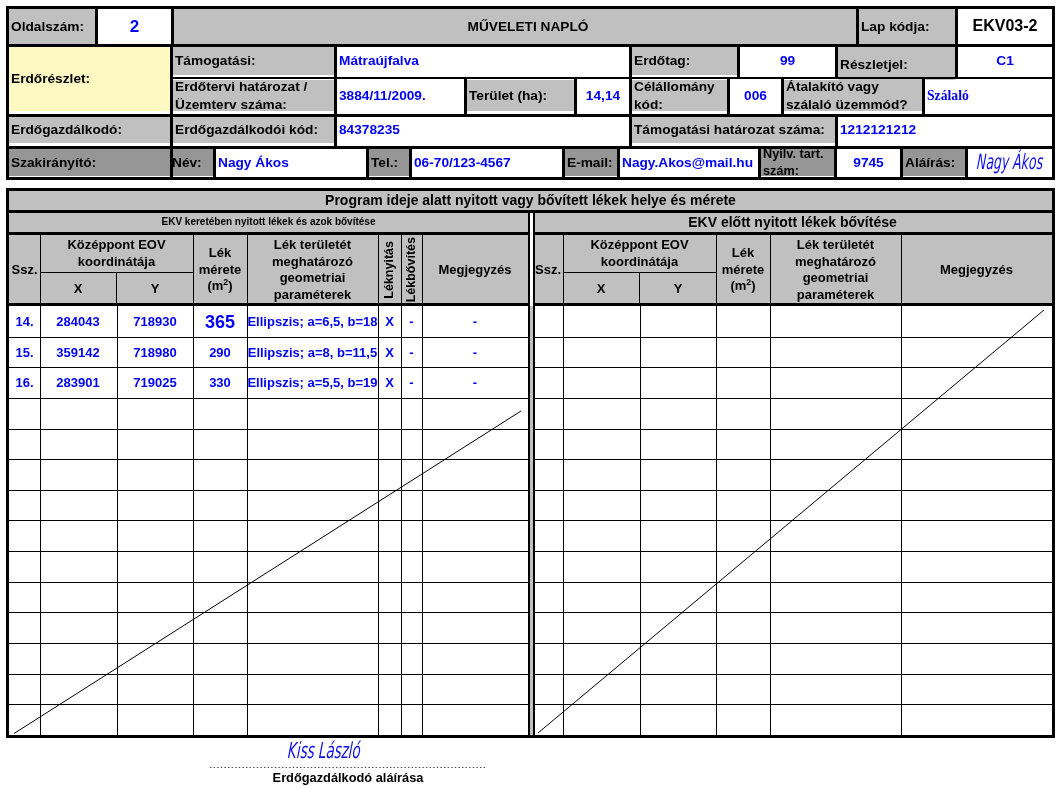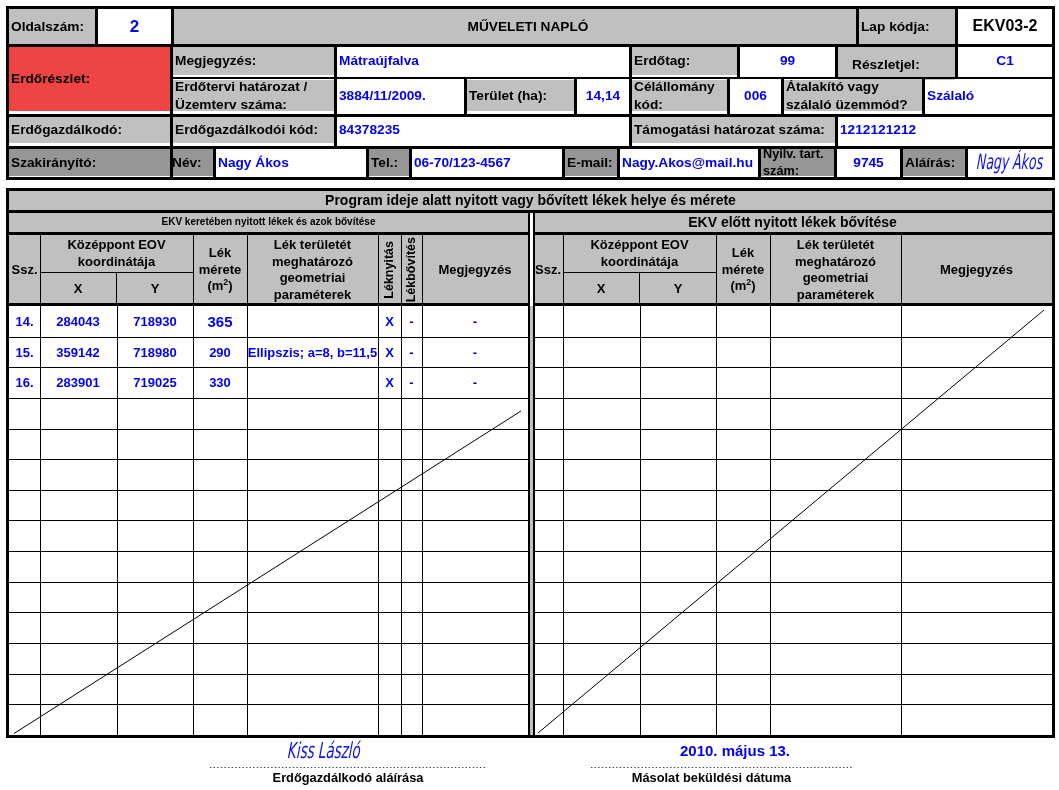--- a/index.html
+++ b/index.html
@@ -40,36 +40,36 @@
       <div style="text-align:center;width:100%">
         <div>MŰVELETI NAPLÓ</div>
       </div>
     </div>
 <div class="c left" style="left:859px;top:9px;width:96px;height:35px;background:#c0c0c0;font-size:13.7px;padding-left:2px;">
       <span>Lap kódja:</span>
     </div>
 <div class="c center" style="left:958px;top:9px;width:94px;height:35px;background:#ffffff;font-size:16px;">
       <span>EKV03-2</span>
     </div>
-<div class="c left" style="left:9px;top:47px;width:161px;height:64px;background:#ef4444;font-size:13.7px;padding-left:2px;">
+<div class="c left" style="left:9px;top:47px;width:161px;height:64px;background:#fef9c3;font-size:13.7px;padding-left:2px;">
       <span>Erdőrészlet:</span>
     </div>
 <div class="c left" style="left:173px;top:47px;width:161px;height:28px;background:#c0c0c0;font-size:13.7px;padding-left:2px;">
-      <span>Megjegyzés:</span>
+      <span>Támogatási:</span>
     </div>
 <div class="c left" style="left:337px;top:47px;width:292px;height:28px;background:#ffffff;font-size:13.7px;padding-left:2px;">
       <span class="blue">Mátraújfalva</span>
     </div>
 <div class="c left" style="left:632px;top:47px;width:105px;height:28px;background:#c0c0c0;font-size:13.7px;padding-left:2px;">
       <span>Erdőtag:</span>
     </div>
 <div class="c center" style="left:740px;top:47px;width:95px;height:28px;background:#ffffff;font-size:13.7px;">
       <span class="blue">99</span>
     </div>
-<div class="c left" style="left:838px;top:47px;width:117px;height:36px;background:#c0c0c0;font-size:13.7px;padding-left:14px;">
+<div class="c left" style="left:838px;top:47px;width:117px;height:36px;background:#c0c0c0;font-size:13.7px;padding-left:2px;">
       <span>Részletjel:</span>
     </div>
 <div class="c center" style="left:958px;top:47px;width:94px;height:28px;background:#ffffff;font-size:13.7px;">
       <span class="blue">C1</span>
     </div>
 <div class="c left" style="left:173px;top:80px;width:161px;height:31px;background:#c0c0c0;font-size:13.7px;padding-left:2px;">
       <div style="width:100%">
         <div>Erdőtervi határozat /</div>
         <div>Üzemterv száma:</div>
       </div>
@@ -91,21 +91,21 @@
     </div>
 <div class="c center" style="left:730px;top:80px;width:51px;height:31px;background:#ffffff;font-size:13.7px;">
       <span class="blue">006</span>
     </div>
 <div class="c left" style="left:784px;top:80px;width:138px;height:31px;background:#c0c0c0;font-size:13.7px;padding-left:2px;">
       <div style="width:100%">
         <div>Átalakító vagy</div>
         <div>szálaló üzemmód?</div>
       </div>
     </div>
-<div class="c left" style="left:925px;top:80px;width:127px;height:31px;background:#ffffff;font-size:13.7px;padding-left:2px;">
+<div class="c left" style="left:925px;top:80px;width:127px;height:31px;background:#ffffff;font-size:13.7px;padding-left:2px;font-family:Liberation Serif, serif;">
       <span class="blue">Szálaló</span>
     </div>
 <div class="c left" style="left:9px;top:117px;width:161px;height:26px;background:#c0c0c0;font-size:13.7px;padding-left:2px;">
       <span>Erdőgazdálkodó:</span>
     </div>
 <div class="c left" style="left:173px;top:117px;width:161px;height:26px;background:#c0c0c0;font-size:13.7px;padding-left:2px;">
       <span>Erdőgazdálkodói kód:</span>
     </div>
 <div class="c left" style="left:337px;top:117px;width:292px;height:26px;background:#ffffff;font-size:13.7px;padding-left:2px;">
       <span class="blue">84378235</span>
@@ -237,22 +237,25 @@
 <div class="c center" style="left:530px;top:306px;width:3px;height:429px;background:#c0c0c0;font-size:13px;"></div>
 <div class="c center nw" style="left:9px;top:307px;width:31px;height:30px;background:transparent;font-size:13px;">
       <span class="blue">14.</span>
     </div>
 <div class="c center nw" style="left:40px;top:307px;width:76px;height:30px;background:transparent;font-size:13px;">
       <span class="blue">284043</span>
     </div>
 <div class="c center nw" style="left:117px;top:307px;width:76px;height:30px;background:transparent;font-size:13px;">
       <span class="blue">718930</span>
     </div>
-<div class="c center nw" style="left:193px;top:307px;width:54px;height:30px;background:transparent;font-size:15px;align-items:center;">
+<div class="c center nw" style="left:193px;top:307px;width:54px;height:30px;background:transparent;font-size:18px;align-items:center;">
       <span class="blue">365</span>
+    </div>
+<div class="c center nw" style="left:247px;top:307px;width:131px;height:30px;background:transparent;font-size:13px;">
+      <span class="blue">Ellipszis; a=6,5, b=18</span>
     </div>
 <div class="c center nw" style="left:378px;top:307px;width:23px;height:30px;background:transparent;font-size:13px;">
       <span class="blue">X</span>
     </div>
 <div class="c center nw" style="left:401px;top:307px;width:21px;height:30px;background:transparent;font-size:13px;">
       <span class="blue">-</span>
     </div>
 <div class="c center nw" style="left:422px;top:307px;width:106px;height:30px;background:transparent;font-size:13px;">
       <span class="blue">-</span>
     </div>
@@ -284,20 +287,23 @@
       <span class="blue">16.</span>
     </div>
 <div class="c center nw" style="left:40px;top:368px;width:76px;height:30px;background:transparent;font-size:13px;">
       <span class="blue">283901</span>
     </div>
 <div class="c center nw" style="left:117px;top:368px;width:76px;height:30px;background:transparent;font-size:13px;">
       <span class="blue">719025</span>
     </div>
 <div class="c center nw" style="left:193px;top:368px;width:54px;height:30px;background:transparent;font-size:13px;">
       <span class="blue">330</span>
+    </div>
+<div class="c center nw" style="left:247px;top:368px;width:131px;height:30px;background:transparent;font-size:13px;">
+      <span class="blue">Ellipszis; a=5,5, b=19</span>
     </div>
 <div class="c center nw" style="left:378px;top:368px;width:23px;height:30px;background:transparent;font-size:13px;">
       <span class="blue">X</span>
     </div>
 <div class="c center nw" style="left:401px;top:368px;width:21px;height:30px;background:transparent;font-size:13px;">
       <span class="blue">-</span>
     </div>
 <div class="c center nw" style="left:422px;top:368px;width:106px;height:30px;background:transparent;font-size:13px;">
       <span class="blue">-</span>
     </div>
@@ -409,22 +415,13 @@
 </svg>
     <div class="ftr" style="left:210px;top:741px;width:276px;">
   <div class="ftr-val" style="padding-right:47px"><span class="hand2">Kiss László</span></div>
   <div class="ftr-line">
         <svg width="276" height="1">
           <line x1="0" y1="0.5" x2="276" y2="0.5" stroke="#444" stroke-width="1.4" stroke-dasharray="1.4 2.2"></line>
         </svg>
       </div>
   <div class="ftr-lbl">Erdőgazdálkodó aláírása</div>
 </div>
-<div class="ftr" style="left:591px;top:741px;width:263px;">
-  <div class="ftr-val blue" style="padding-left:25px">2010. május 13.</div>
-  <div class="ftr-line">
-        <svg width="263" height="1">
-          <line x1="0" y1="0.5" x2="263" y2="0.5" stroke="#444" stroke-width="1.4" stroke-dasharray="1.4 2.2"></line>
-        </svg>
-      </div>
-  <div class="ftr-lbl" style="padding-right:22px">Másolat beküldési dátuma</div>
-</div>
   </div>
 
 </body></html>

